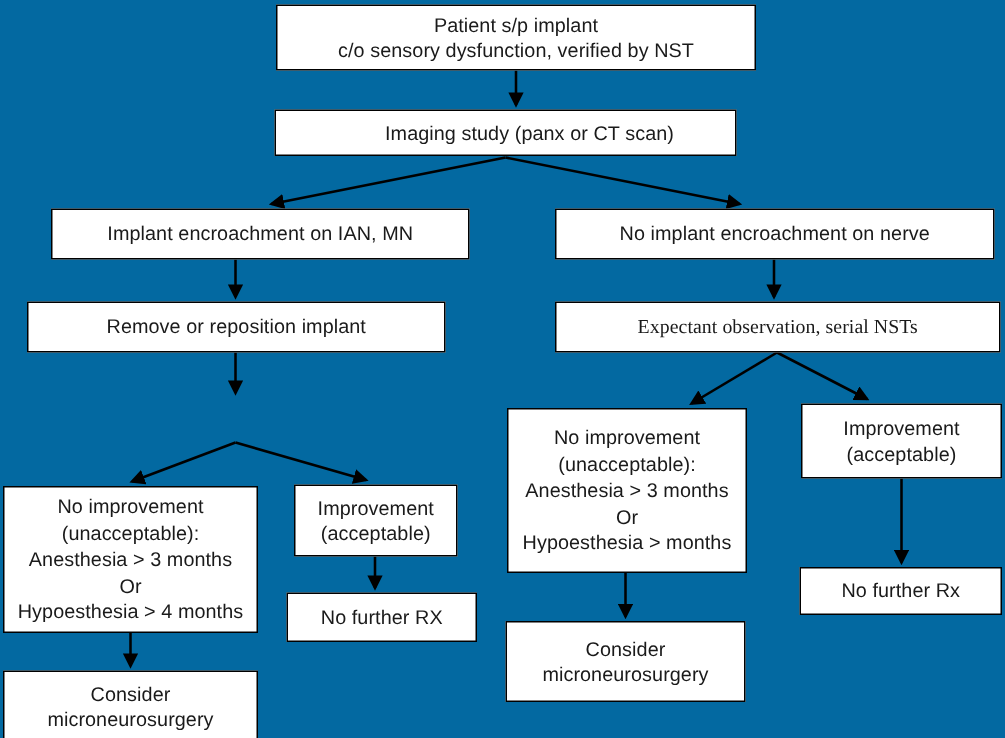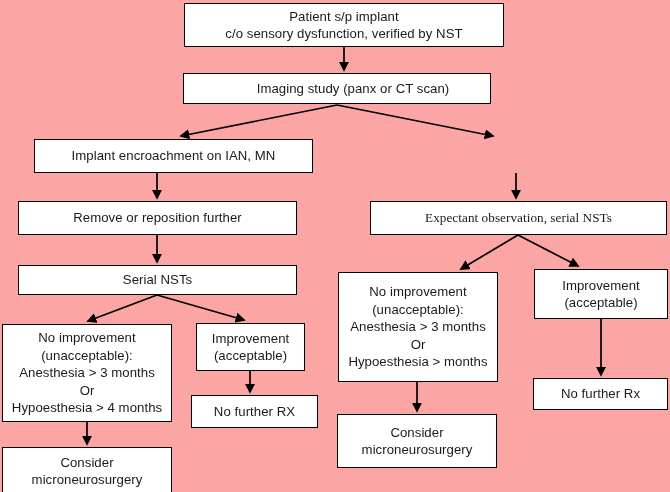--- a/index.html
+++ b/index.html
@@ -4,21 +4,21 @@
 <style>
   html, body {
     margin: 0;
     padding: 0;
     background: #ffffff;
   }
   #chart-root {
     position: relative;
     width: 670px;
     height: 492px;
-    background: #fca5a5;
+    background: #0369a1;
     font-family: "Liberation Sans", sans-serif;
     overflow: hidden;
   }
   #edges {
     position: absolute;
     left: 0;
     top: 0;
     width: 670px;
     height: 492px;
     pointer-events: none;
@@ -79,32 +79,32 @@
   </div>
 
   <div class="node" style="left:183px; top:73px; width:308px; height:31px;padding-left:36px;">
     <span class="lines">Imaging study (panx or CT scan)</span>
   </div>
 
   <div class="node" style="left:34px; top:139px; width:279px; height:34px;">
     <span class="lines">Implant encroachment on IAN, MN</span>
   </div>
 
+  <div class="node" style="left:370px; top:139px; width:293px; height:34px;">
+    <span class="lines">No implant encroachment on nerve</span>
+  </div>
 
   <div class="node" style="left:18px; top:201px; width:279px; height:34px;">
-    <span class="lines">Remove or reposition further</span>
+    <span class="lines">Remove or reposition implant</span>
   </div>
 
   <div class="node" style="left:370px; top:201px; width:297px; height:34px;font-family:Liberation Serif, serif;">
     <span class="lines">Expectant observation, serial NSTs</span>
   </div>
 
-  <div class="node" style="left:18px; top:265px; width:279px; height:30px;">
-    <span class="lines">Serial NSTs</span>
-  </div>
 
   <div class="node" style="left:2px; top:324px; width:170px; height:98px;">
     <span class="lines">No improvement
 (unacceptable):
 Anesthesia &gt; 3 months
 Or
 Hypoesthesia &gt; 4 months</span>
   </div>
 
   <div class="node" style="left:196px; top:323px; width:109px; height:48px;">

